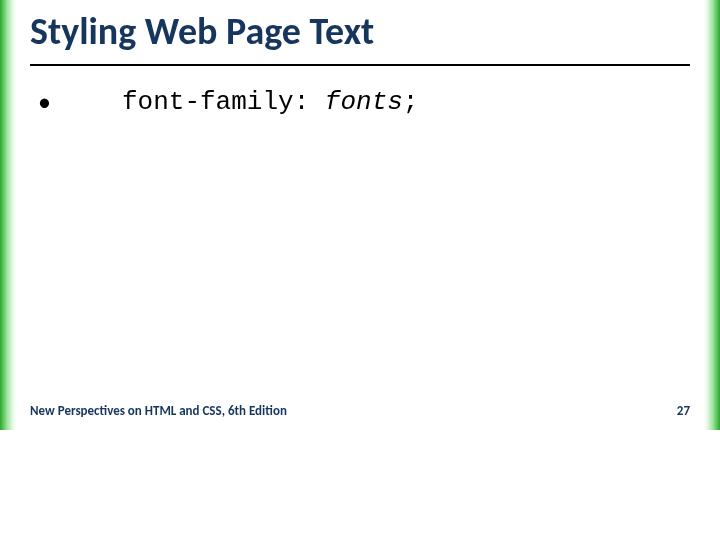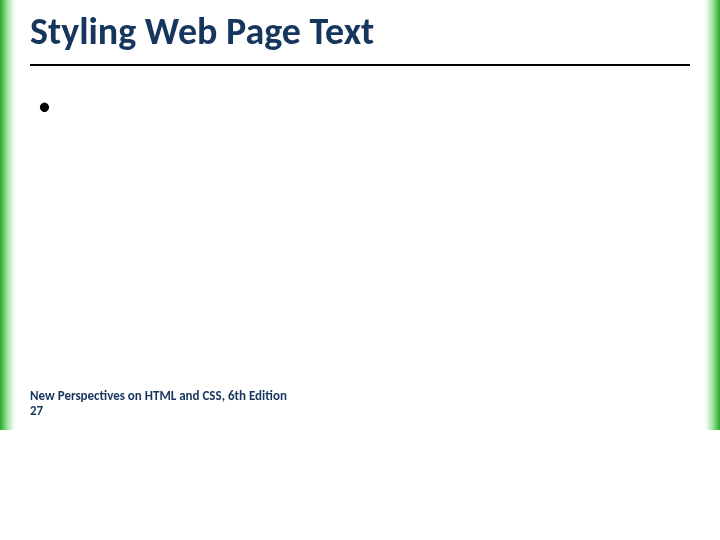--- a/index.html
+++ b/index.html
@@ -103,40 +103,44 @@
     position: absolute;
     bottom: 12px;
     left: 30px;
     right: 30px;
     display: flex;
     justify-content: space-between;
     align-items: baseline;
     font-size: 13px;
     font-weight: 700;
     color: #17365d;
-    flex-direction: column;
   }
   .pagenum {
     color: #17365d;
     font-weight: 700;
   }
 </style>
 </head>
 <body>
 
 <div class="slide">
   <div class="edge-left"></div>
   <div class="edge-right"></div>
 
   <div class="title">Styling Web Page Text</div>
   <div class="title-rule"></div>
 
   <div class="body">
     <ul class="bullets">
       <li>
+        <div class="code-line">
+          <span class="mono">font-family:</span>
+          <span class="mono"> </span>
+          <span class="mono ital">fonts</span><span class="mono">;</span>
+        </div>
       </li>
     </ul>
   </div>
 
   <div class="footer">
     <span>New Perspectives on HTML and CSS, 6th Edition</span>
     <span class="pagenum">27</span>
   </div>
 </div>
 

